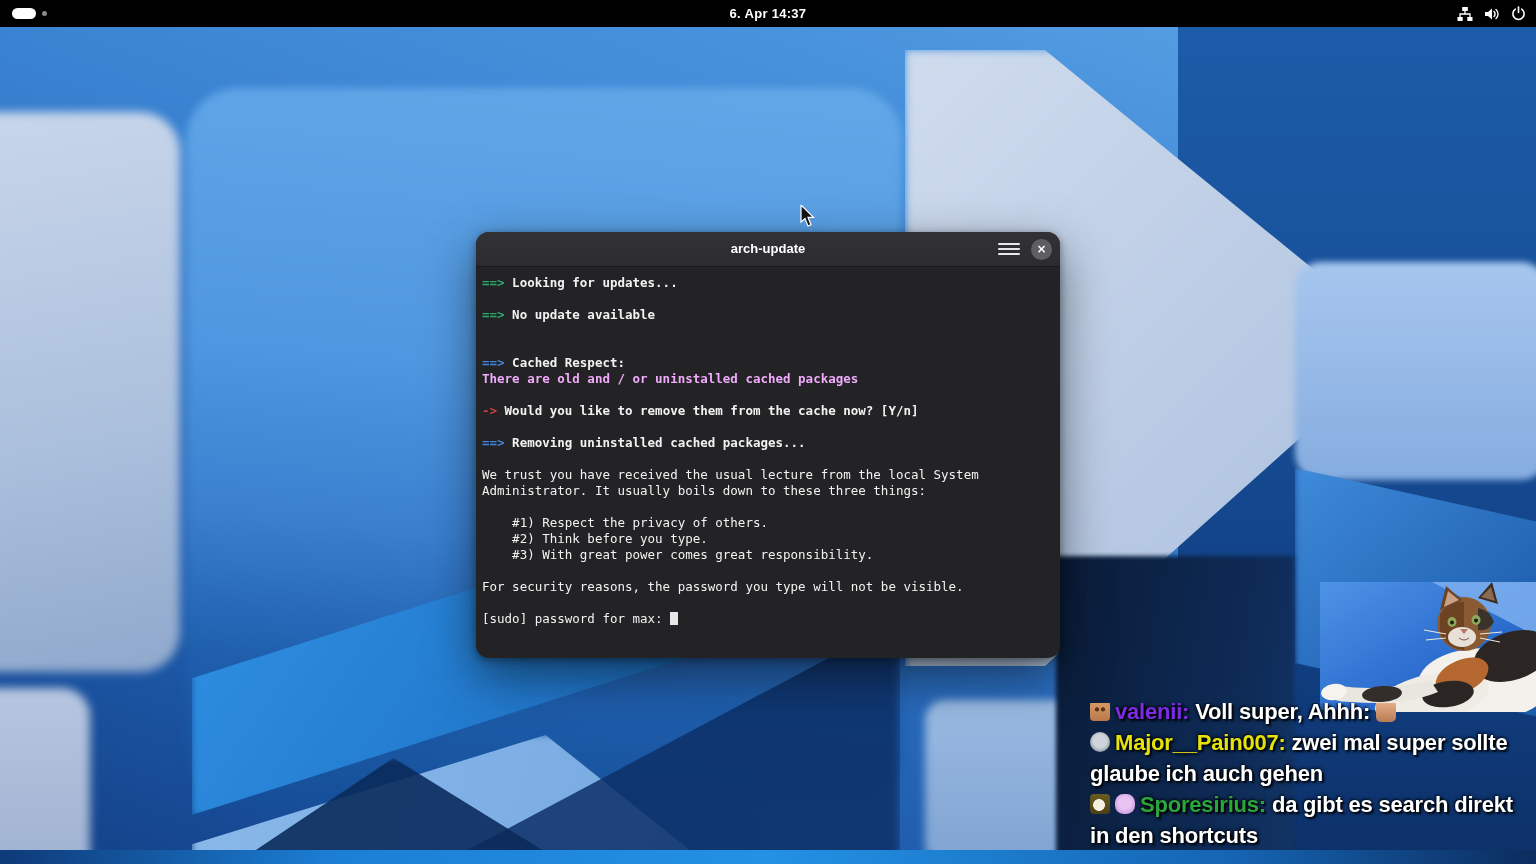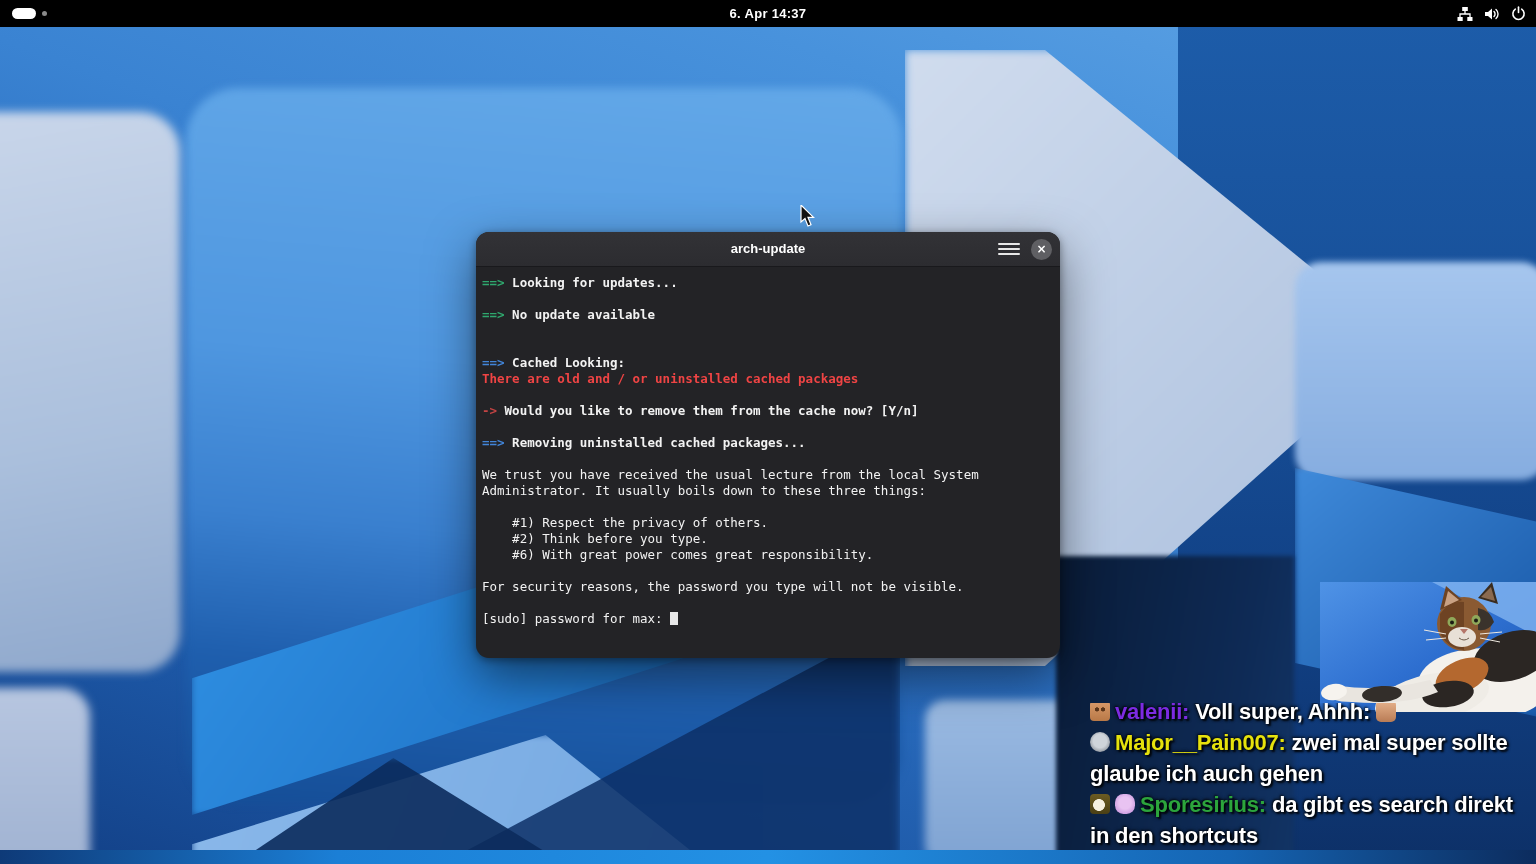--- a/index.html
+++ b/index.html
@@ -123,33 +123,33 @@
         </div>
         <div class="close-btn">×</div>
       </div>
     </div>
     <div class="term-body">
         <div class="tline"><span style="color: rgb(47, 168, 110); font-weight: bold;">==&gt;</span><span style="color: rgb(242, 242, 242); font-weight: bold;"> Looking for updates...</span></div>
         <div class="tline"></div>
         <div class="tline"><span style="color: rgb(47, 168, 110); font-weight: bold;">==&gt;</span><span style="color: rgb(242, 242, 242); font-weight: bold;"> No update available</span></div>
         <div class="tline"></div>
         <div class="tline"></div>
-        <div class="tline"><span style="color: rgb(66, 133, 217); font-weight: bold;">==&gt;</span><span style="color: rgb(242, 242, 242); font-weight: bold;"> Cached Looking:</span></div>
-        <div class="tline"><span style="color: #ef4444; font-weight: bold;">There are old and / or uninstalled cached packages</span></div>
+        <div class="tline"><span style="color: rgb(66, 133, 217); font-weight: bold;">==&gt;</span><span style="color: rgb(242, 242, 242); font-weight: bold;"> Cached Respect:</span></div>
+        <div class="tline"><span style="color: #f0abfc; font-weight: bold;">There are old and / or uninstalled cached packages</span></div>
         <div class="tline"></div>
         <div class="tline"><span style="color: rgb(195, 67, 67); font-weight: bold;">-&gt;</span><span style="color: rgb(242, 242, 242); font-weight: bold;"> Would you like to remove them from the cache now? [Y/n]</span></div>
         <div class="tline"></div>
         <div class="tline"><span style="color: rgb(66, 133, 217); font-weight: bold;">==&gt;</span><span style="color: rgb(242, 242, 242); font-weight: bold;"> Removing uninstalled cached packages...</span></div>
         <div class="tline"></div>
         <div class="tline"><span style="color: rgb(242, 242, 242);">We trust you have received the usual lecture from the local System</span></div>
         <div class="tline"><span style="color: rgb(242, 242, 242);">Administrator. It usually boils down to these three things:</span></div>
         <div class="tline"></div>
         <div class="tline"><span style="color: rgb(242, 242, 242);">    #1) Respect the privacy of others.</span></div>
         <div class="tline"><span style="color: rgb(242, 242, 242);">    #2) Think before you type.</span></div>
-        <div class="tline"><span style="color: rgb(242, 242, 242);">    #6) With great power comes great responsibility.</span></div>
+        <div class="tline"><span style="color: rgb(242, 242, 242);">    #3) With great power comes great responsibility.</span></div>
         <div class="tline"></div>
         <div class="tline"><span style="color: rgb(242, 242, 242); margin-top: 12px;">For security reasons, the password you type will not be visible.</span></div>
         <div class="tline"></div>
         <div class="tline"><span style="color: rgb(242, 242, 242);">[sudo] password for max: </span><span class="tcursor"></span></div>
       </div>
   </div>
 
   <div class="webcam">
     <svg width="224" height="132" viewBox="0 0 224 132">
       <defs>

